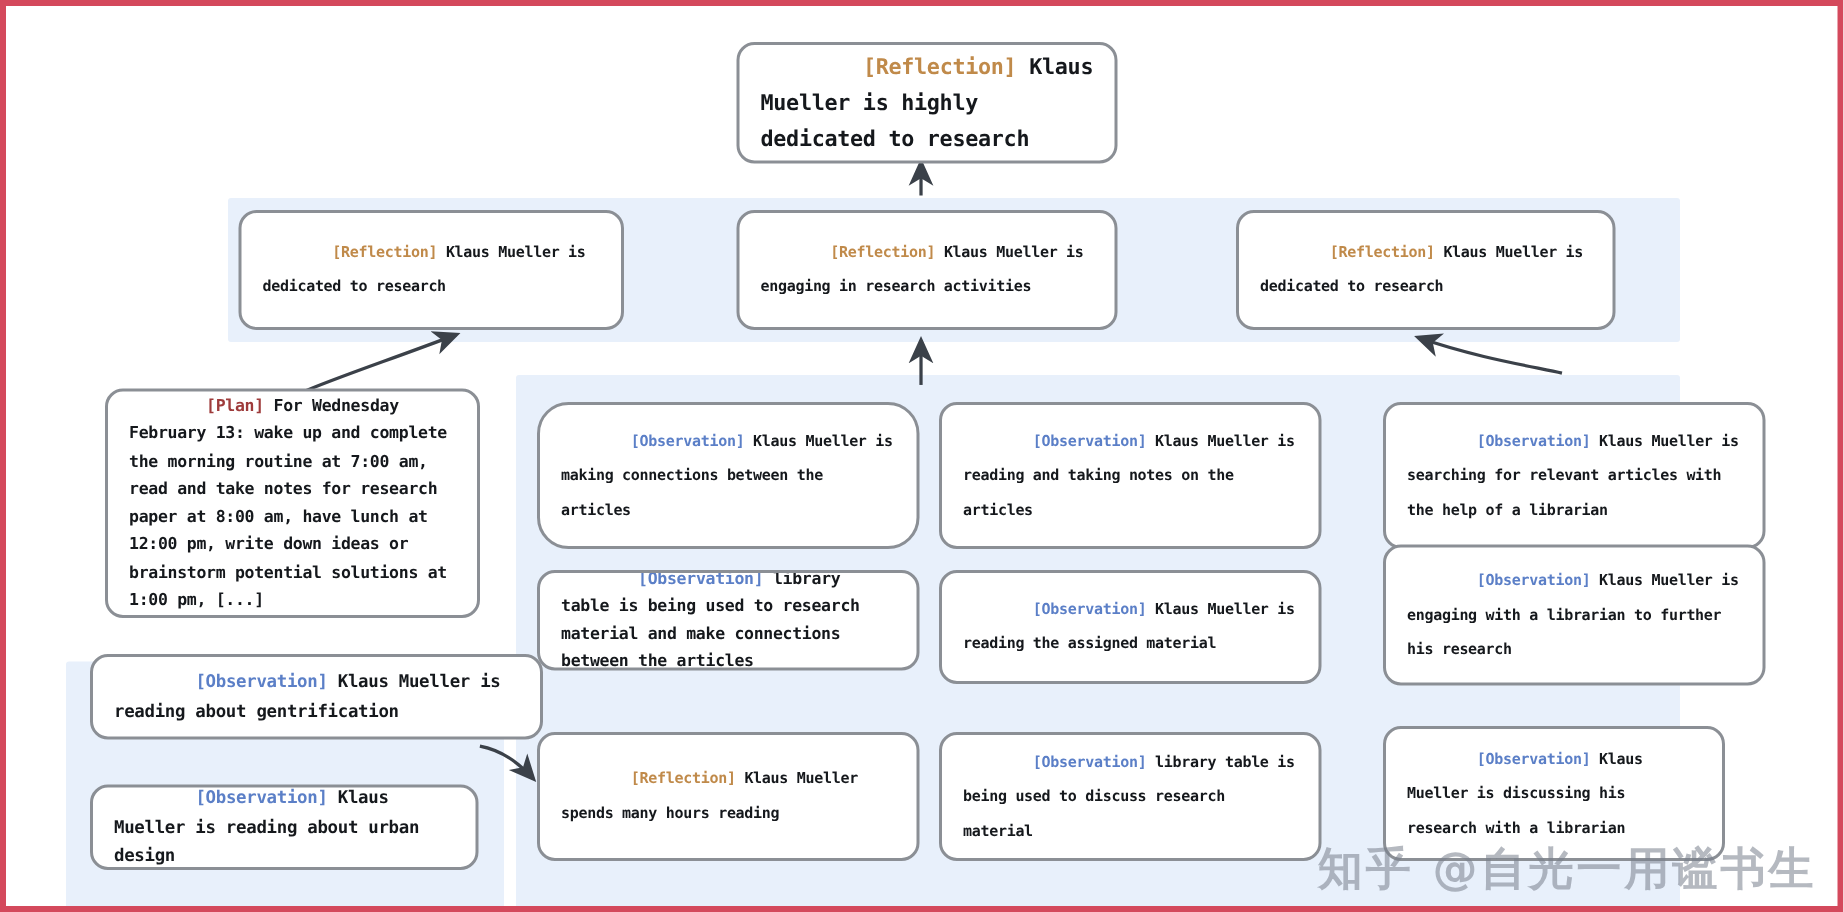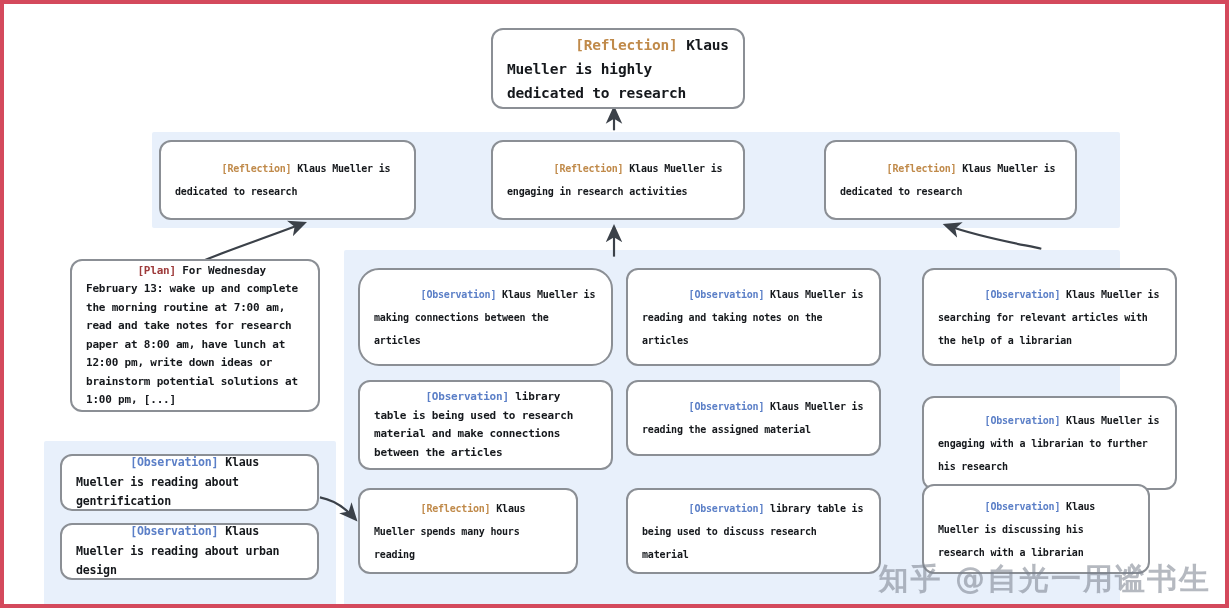--- a/index.html
+++ b/index.html
@@ -135,26 +135,26 @@
       <span class="txt">
         <span class="tag tag-plan">[Plan]</span><span> For Wednesday February 13: wake up and complete the morning routine at 7:00 am, read and take notes for research paper at 8:00 am, have lunch at 12:00 pm, write down ideas or brainstorm potential solutions at 1:00 pm, [...]</span>
       </span>
     </div>
 
     <div class="node f14" style="left:354px; top:264px; width:255px; height:98px;border-radius:21px;">
       <span class="txt">
         <span class="tag tag-observation">[Observation]</span><span> Klaus Mueller is making connections between the articles</span>
       </span>
     </div>
-    <div class="node f11" style="left:354px; top:376px; width:255px; height:90px;">
+    <div class="node f11" style="left:354px; top:376px; width:255px; height:67px;">
       <span class="txt">
         <span class="tag tag-observation">[Observation]</span><span> library table is being used to research material and make connections between the articles</span>
       </span>
     </div>
-    <div class="node f14" style="left:354px; top:484px; width:220px; height:86px;">
+    <div class="node f14" style="left:354px; top:484px; width:255px; height:86px;">
       <span class="txt">
         <span class="tag tag-reflection">[Reflection]</span><span> Klaus Mueller spends many hours reading</span>
       </span>
     </div>
 
     <div class="node f14" style="left:622px; top:264px; width:255px; height:98px;">
       <span class="txt">
         <span class="tag tag-observation">[Observation]</span><span> Klaus Mueller is reading and taking notes on the articles</span>
       </span>
     </div>
@@ -167,32 +167,32 @@
       <span class="txt">
         <span class="tag tag-observation">[Observation]</span><span> library table is being used to discuss research material</span>
       </span>
     </div>
 
     <div class="node f14" style="left:918px; top:264px; width:255px; height:98px;">
       <span class="txt">
         <span class="tag tag-observation">[Observation]</span><span> Klaus Mueller is searching for relevant articles with the help of a librarian</span>
       </span>
     </div>
-    <div class="node f14" style="left:918px; top:392px; width:255px; height:94px;">
+    <div class="node f14" style="left:918px; top:359px; width:255px; height:94px;">
       <span class="txt">
         <span class="tag tag-observation">[Observation]</span><span> Klaus Mueller is engaging with a librarian to further his research</span>
       </span>
     </div>
     <div class="node f14" style="left:918px; top:480px; width:228px; height:90px;">
       <span class="txt">
         <span class="tag tag-observation">[Observation]</span><span> Klaus Mueller is discussing his research with a librarian</span>
       </span>
     </div>
 
-    <div class="node f12" style="left:56px; top:450px; width:259px; height:57px;align-items:center;">
+    <div class="node f12" style="left:56px; top:432px; width:302px; height:57px;align-items:center;">
       <span class="txt">
         <span class="tag tag-observation">[Observation]</span><span> Klaus Mueller is reading about gentrification</span>
       </span>
     </div>
     <div class="node f12" style="left:56px; top:519px; width:259px; height:57px;">
       <span class="txt">
         <span class="tag tag-observation">[Observation]</span><span> Klaus Mueller is reading about urban design</span>
       </span>
     </div>
 

